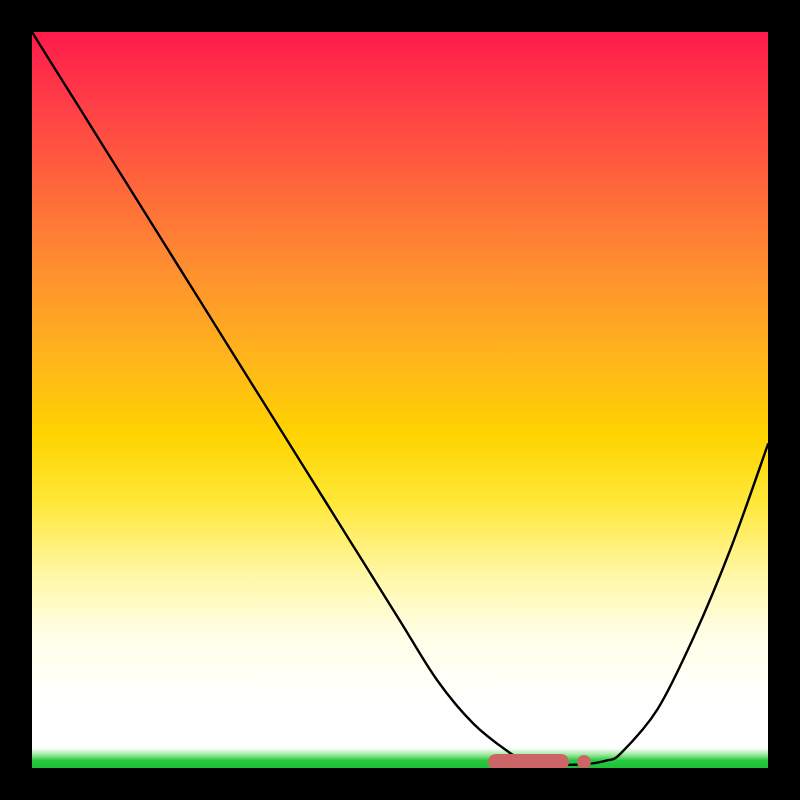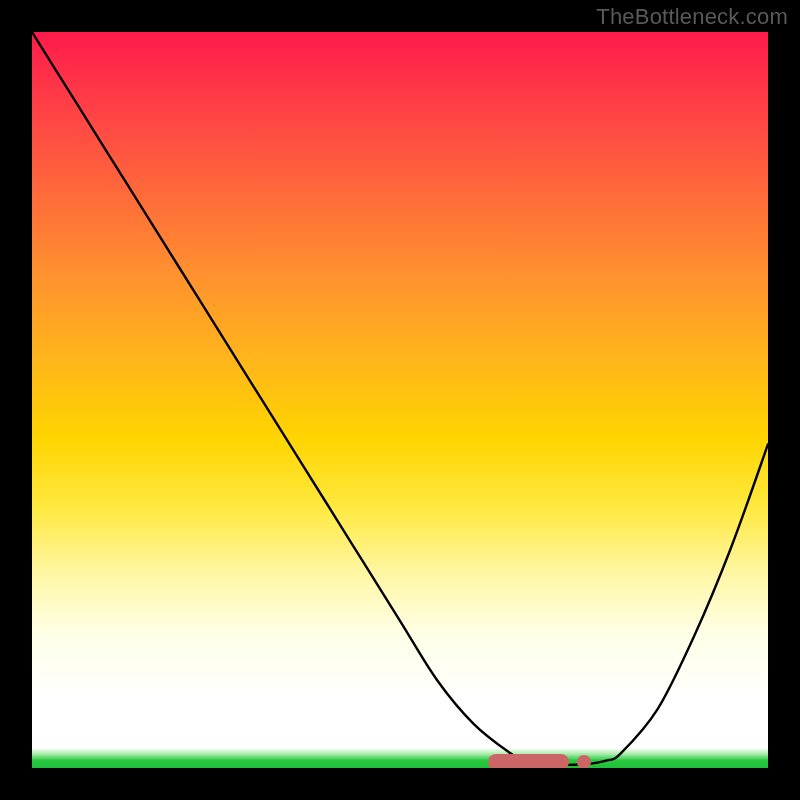--- a/index.html
+++ b/index.html
@@ -89,21 +89,20 @@
     height: 16px;
     border-radius: 8px;
     background: #cc6666;
   }
 </style>
 </head>
 <body>
 
 <div class="chart-wrap">
 
-  <div class="watermark">TheBottleneck.com</div>
 
   <div class="plot-area">
     <div class="gradient-bg"></div>
     <div class="green-strip"></div>
 
     <svg class="curve" viewBox="0 0 736 736" preserveAspectRatio="none">
       <path id="curve-path" fill="none" stroke="#000000" stroke-width="2.4" stroke-linecap="round" stroke-linejoin="round" d="M 0.0 0.0 C 6.1 9.8, 24.5 39.3, 36.8 58.9 C 49.1 78.5, 61.3 98.1, 73.6 117.8 C 85.9 137.4, 98.1 157.0, 110.4 176.6 C 122.7 196.3, 134.9 215.9, 147.2 235.5 C 159.5 255.1, 171.7 274.8, 184.0 294.4 C 196.3 314.0, 208.5 333.7, 220.8 353.3 C 233.1 372.9, 245.3 392.5, 257.6 412.2 C 269.9 431.8, 282.1 451.4, 294.4 471.0 C 306.7 490.7, 318.9 510.3, 331.2 529.9 C 343.5 549.5, 355.7 569.2, 368.0 588.8 C 380.3 608.4, 392.5 630.5, 404.8 647.7 C 417.1 664.9, 429.3 679.6, 441.6 691.8 C 453.9 704.1, 469.8 715.1, 478.4 721.3 C 487.0 727.4, 487.0 726.8, 493.1 728.6 C 499.3 730.5, 505.4 731.7, 515.2 732.3 C 525.0 732.9, 542.2 732.9, 552.0 732.3 C 561.8 731.7, 567.9 730.5, 574.1 728.6 C 580.2 726.8, 580.2 729.9, 588.8 721.3 C 597.4 712.7, 613.3 696.7, 625.6 677.1 C 637.9 657.5, 650.1 630.5, 662.4 603.5 C 674.7 576.5, 686.9 547.1, 699.2 515.2 C 711.5 483.3, 729.9 429.3, 736.0 412.2"></path>
     </svg>
 
     <div class="marker-group">

